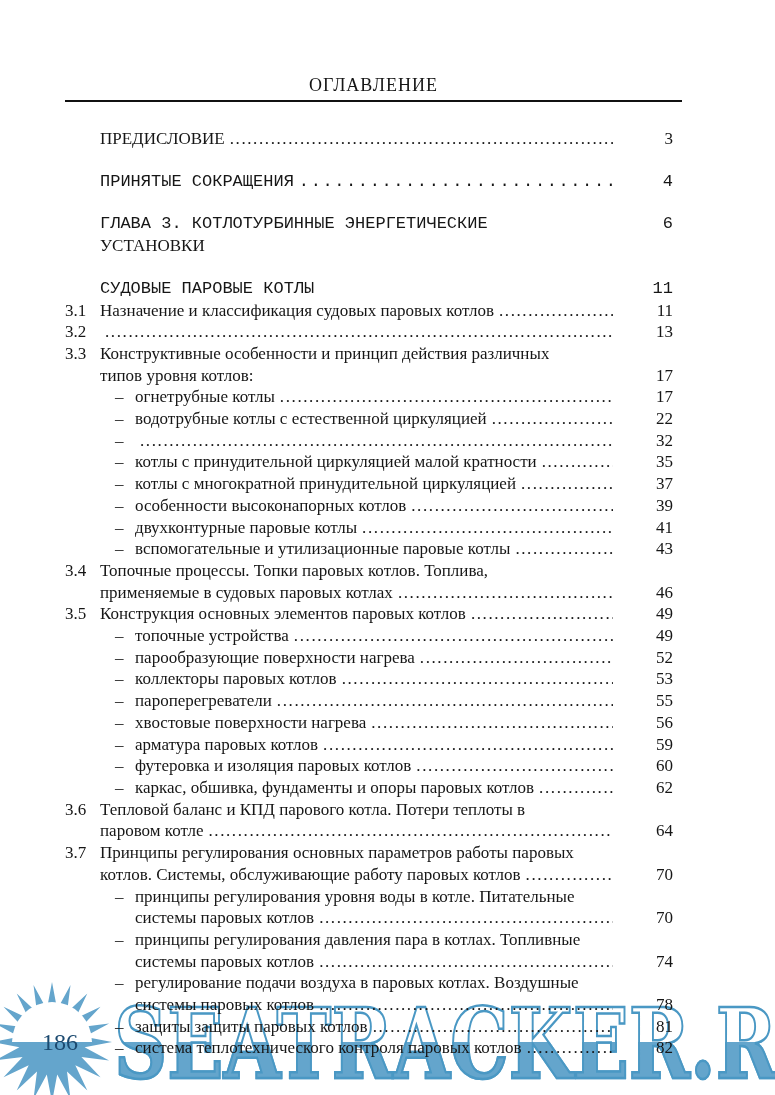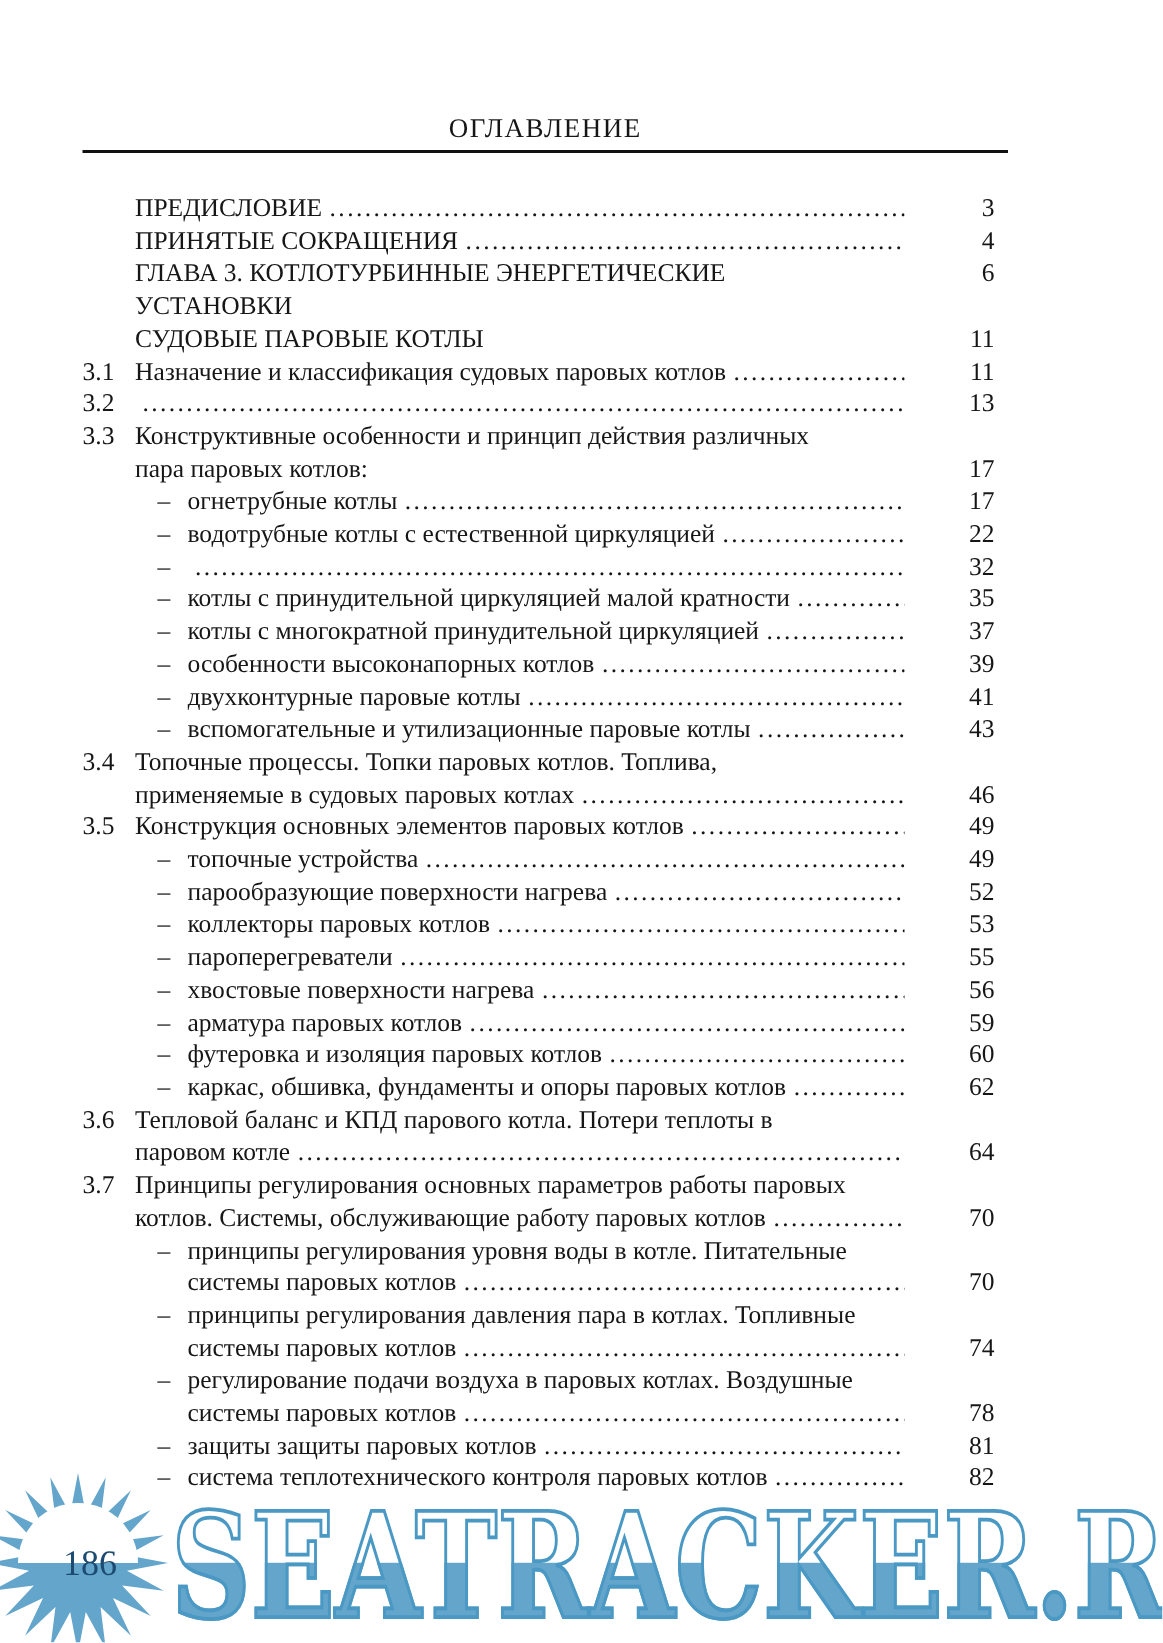--- a/index.html
+++ b/index.html
@@ -5,34 +5,34 @@
   html,body{margin:0;padding:0;background:#ffffff;}
   #page{
     position:relative;
     width:775px;height:1095px;
     background:#ffffff;
     overflow:hidden;
     font-family:"Liberation Serif","DejaVu Serif",serif;
     color:#161616;
   }
   #content{
-    position:absolute;left:55px;top:74px;width:617px;z-index:2;
+    position:absolute;left:65px;top:74px;width:617px;z-index:2;
   }
   .doc-title{
     text-align:center;font-size:18px;line-height:22px;letter-spacing:1px;
   }
   .title-rule{
     border:none;border-top:2px solid #111;margin:4px 0 0 0;
   }
   #toc{margin-top:26px;}
   .row{
     display:flex;align-items:baseline;
     line-height:21.7px;font-size:17px;
   }
-  .row.gap{margin-top:0;}
+  .row.gap{margin-top:21px;font-family:Liberation Mono, monospace;}
   .num{flex:0 0 35px;white-space:nowrap;}
   .body{flex:1 1 auto;display:flex;align-items:baseline;min-width:0;}
   .row.dashed .body{padding-left:15px;}
   .row.cont2 .body{padding-left:35px;}
   .dash{flex:0 0 20px;white-space:nowrap;}
   .label{white-space:nowrap;flex:0 1 auto;overflow:hidden;}
   .leader{
     flex:1 1 0;min-width:0;overflow:hidden;white-space:nowrap;
     letter-spacing:1.6px;margin-left:5px;
   }
@@ -151,21 +151,21 @@
       <span class="label">Конструктивные особенности и принцип действия различных</span>
       <span class="leader"></span>
     </span>
     <span class="pagecol"></span>
   </div>
 
   <div class="row">
     <span class="num"></span>
     <span class="body">
 
-      <span class="label">пара паровых котлов:</span>
+      <span class="label">типов уровня котлов:</span>
       <span class="leader"></span>
     </span>
     <span class="pagecol">17</span>
   </div>
 
   <div class="row dashed">
     <span class="num"></span>
     <span class="body">
       <span class="dash">–</span>
       <span class="label">огнетрубные котлы</span>

